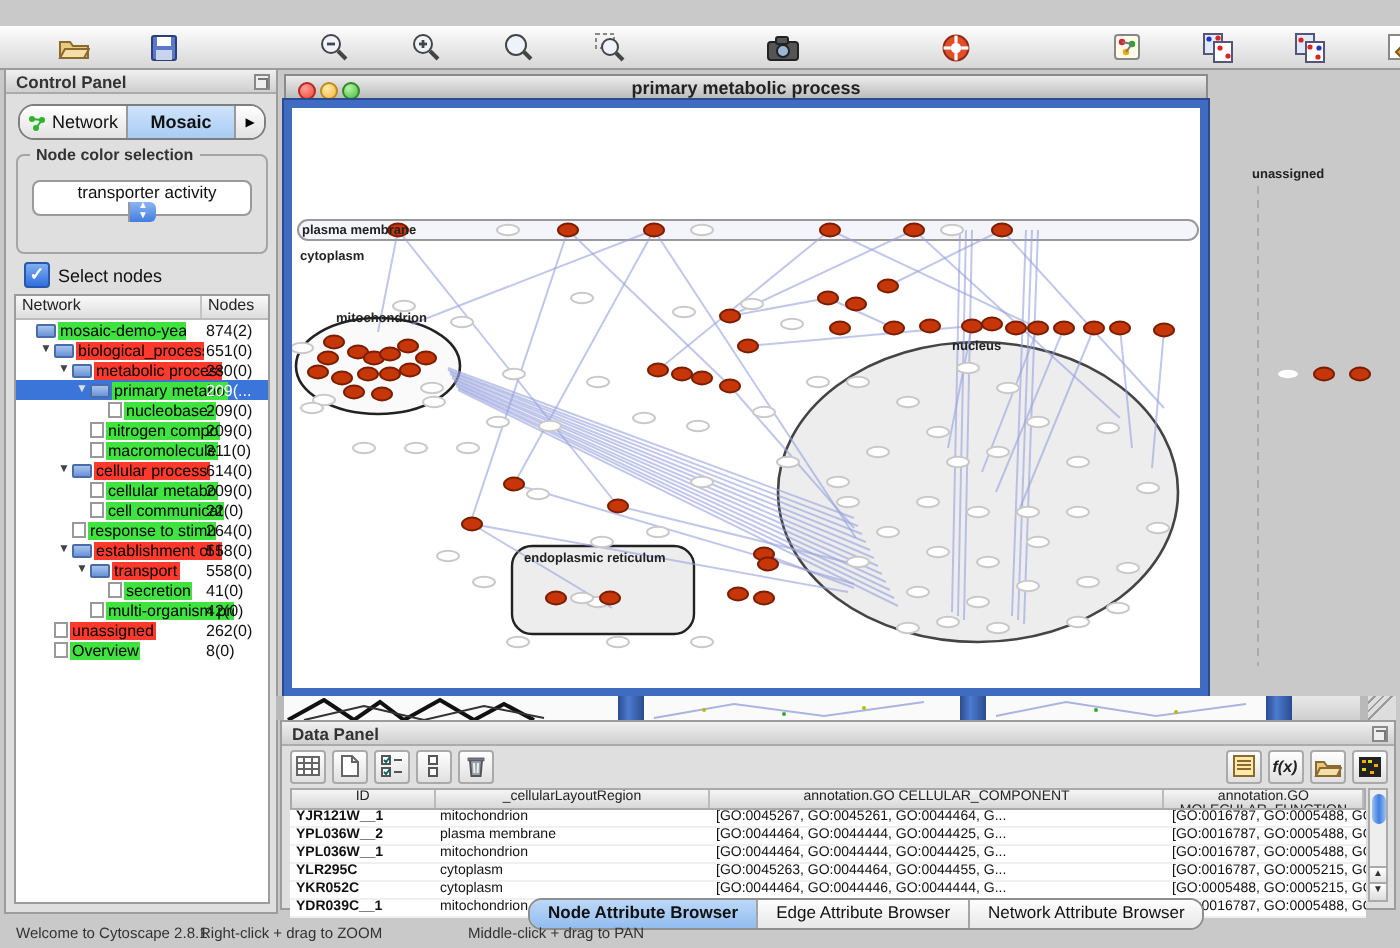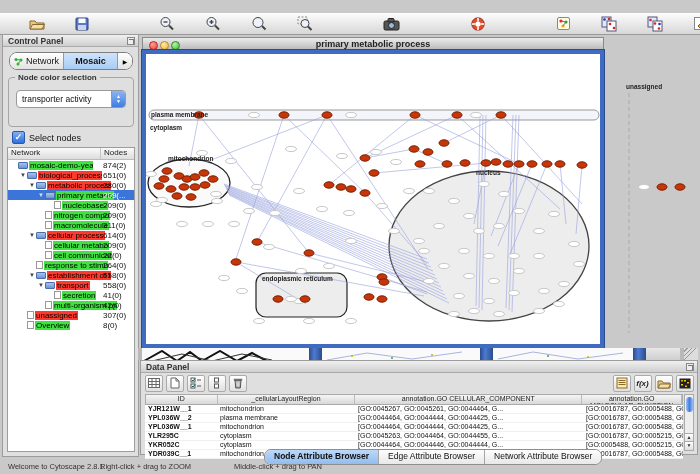--- a/index.html
+++ b/index.html
@@ -22,21 +22,21 @@
   .cpanel{position:absolute;left:2px;top:34px;width:135px;height:421px;background:#dfdfdf;border:1px solid #9c9c9c;}
   .phead{position:relative;height:12px;background:linear-gradient(#f0f0f0,#cfcfcf);border-bottom:1px solid #aaa;font-size:8.5px;font-weight:bold;color:#333;padding:1px 0 0 5px;box-sizing:border-box;}
   .floatic{position:absolute;right:3px;top:2px;width:8px;height:8px;border:1px solid #888;background:#eee;box-sizing:border-box;}
   .floatic:before{content:"";position:absolute;left:1px;top:1px;width:4px;height:4px;border-top:1px solid #777;border-right:1px solid #777;}
   .seg{position:absolute;left:6px;top:17px;width:122px;height:16px;border:1px solid #7e7e7e;border-radius:8px;overflow:hidden;display:flex;background:#fff;}
   .segitem{flex:1;display:flex;align-items:center;justify-content:center;font-size:9px;color:#111;background:linear-gradient(#fff,#e2e2e2);border-right:1px solid #9a9a9a;gap:3px;}
   .segitem.sel{background:linear-gradient(#cfe3fb,#a8ccf5);font-weight:bold;}
   .segarrow{width:14px;display:flex;align-items:center;justify-content:center;font-size:6px;background:linear-gradient(#fff,#e2e2e2);}
   .group{position:absolute;left:5px;top:42px;width:124px;height:48px;border:1px solid #a5a5a5;border-radius:4px;}
   .grouplbl{position:absolute;left:6px;top:-5px;background:#dfdfdf;padding:0 3px;font-size:8px;font-weight:bold;color:#333;}
-  .combo{position:absolute;left:7px;top:12px;width:108px;height:16px;background:#fff;border:1px solid #999;border-radius:4px;display:flex;align-items:center;}
+  .combo{position:absolute;left:7px;top:12px;width:108px;height:16px;background:#fff;border:1px solid #999;border-radius:4px;display:flex;align-items:center;flex-direction:column;}
   .combo .val{flex:1;font-size:8.5px;padding-left:5px;color:#111;}
   .combo .btn{width:13px;height:100%;border-left:1px solid #999;border-radius:0 3px 3px 0;background:linear-gradient(#8db6f2,#3f7de0);color:#fff;font-size:5px;line-height:5px;display:flex;flex-direction:column;align-items:center;justify-content:center;}
   .cbrow{position:absolute;left:9px;top:96px;display:flex;align-items:center;gap:4px;}
   .cbox{width:11px;height:11px;border-radius:2px;background:linear-gradient(#7fb0f0,#2f6fe0);border:1px solid #2c57a8;color:#fff;font-size:9px;line-height:10px;text-align:center;font-weight:bold;}
   .cblbl{font-size:9px;color:#111;}
   .treewrap{position:absolute;left:4px;top:112px;width:126px;height:303px;background:#fff;border:1px solid #9c9c9c;overflow:hidden;}
   .treehead{display:flex;height:11px;background:linear-gradient(#fafafa,#ddd);border-bottom:1px solid #bbb;font-size:8px;color:#222;}
   .treehead span{padding:0 3px;box-sizing:border-box;}
   .th-net{width:93px;border-right:1px solid #c4c4c4;}
   .trow{position:relative;height:10px;display:flex;align-items:center;font-size:8px;white-space:nowrap;}
@@ -351,21 +351,21 @@
             <span class="tarr"></span>
             <span class="tic file"></span>
             <span class="chip g">multi-organism pro</span>
             <span class="tval">42(0)</span>
           </div>
           <div class="trow">
             <span class="tind" style="width: 11px; flex: 0 0 auto;"></span>
             <span class="tarr"></span>
             <span class="tic file"></span>
             <span class="chip r">unassigned</span>
-            <span class="tval">307(0)</span>
+            <span class="tval">262(0)</span>
           </div>
           <div class="trow">
             <span class="tind" style="width: 11px; flex: 0 0 auto;"></span>
             <span class="tarr"></span>
             <span class="tic file"></span>
             <span class="chip g">Overview</span>
             <span class="tval">8(0)</span>
           </div>
         </div>
     </div>

